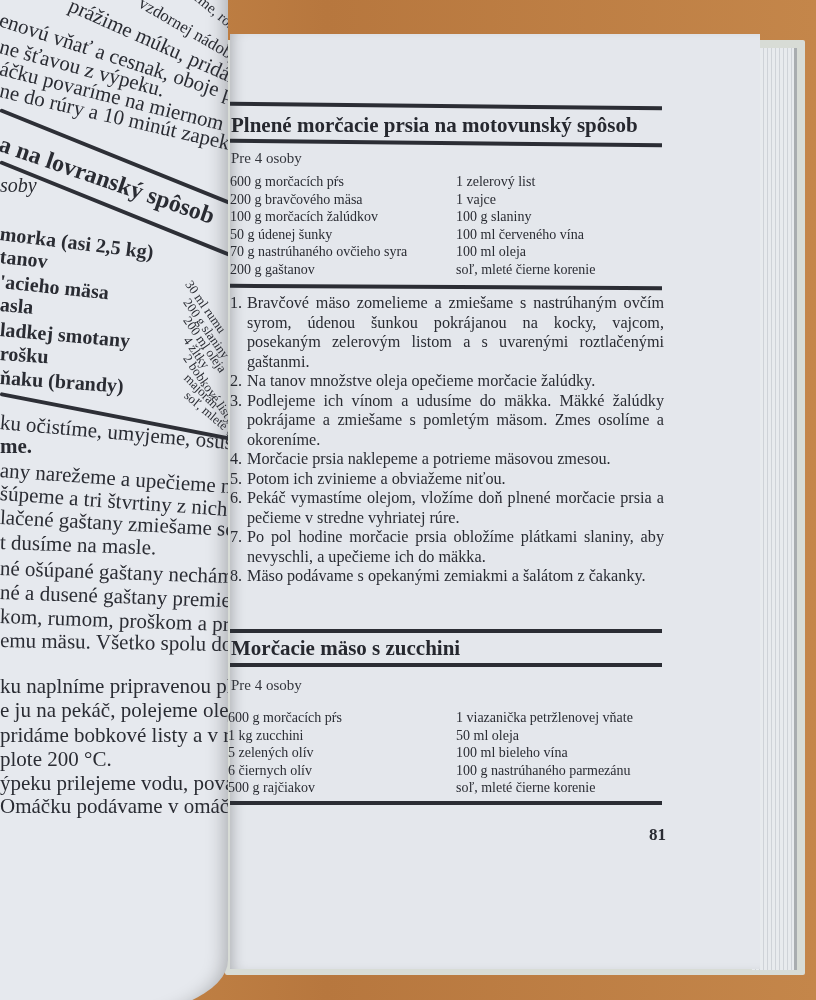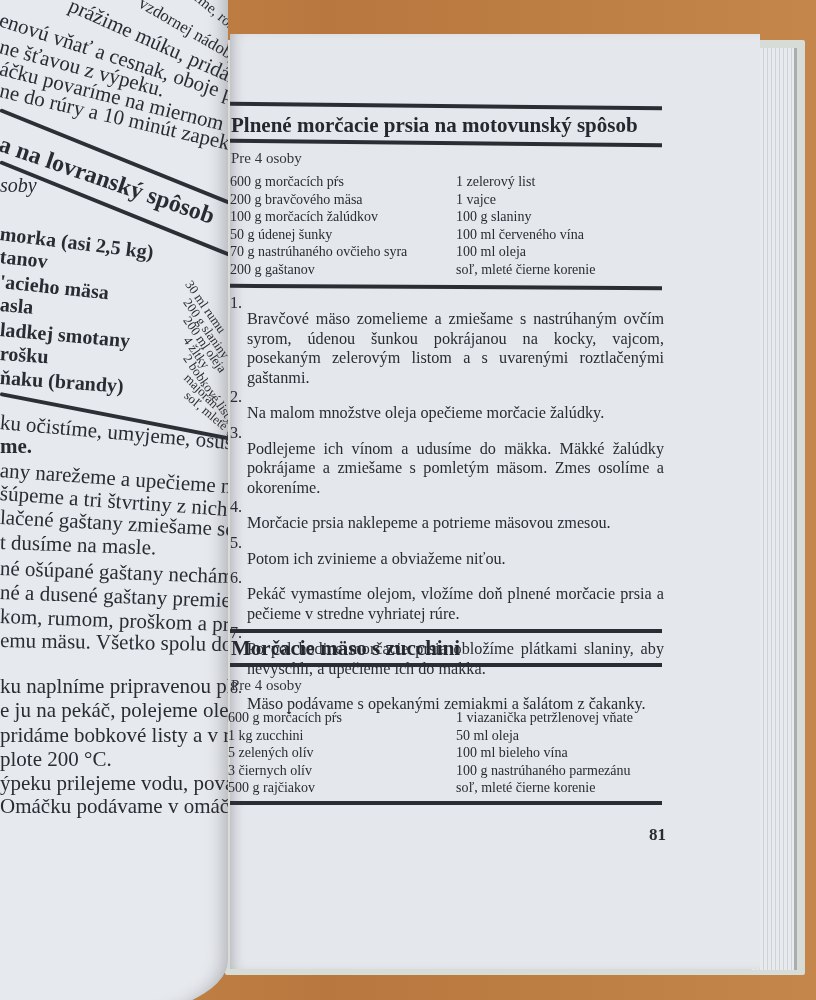--- a/index.html
+++ b/index.html
@@ -48,21 +48,21 @@
   .rule { position:absolute; left:230px; width:432px; height:4px; background:#2b2d34; }
   .recipe-title {
     position:absolute; left:231px; font-weight:bold; font-size:21px; white-space:nowrap;
     color:#26282f;
   }
   .servings { position:absolute; left:231px; font-size:15px; color:#34363d; }
   .ing-col { position:absolute; font-weight:normal; font-size:14px; line-height:17.6px; white-space:nowrap; }
   .steps { position:absolute; left:230px; width:434px; font-size:16.2px; line-height:19.5px; }
   .step { display:flex; }
   .step-num { width:17px; flex:none; }
-  .step-text { flex:1; text-align:justify;margin-top:16px; }
+  .step-text { flex:1; text-align:justify; }
   .page-number { position:absolute; left:649px; top:825px; font-weight:bold; font-size:17px; }
 </style>
 </head>
 <body>
 
 <div class="table-wood"></div>
 <div class="book-cover"></div>
 <div class="page-stack"></div>
 
 <div class="right-page"></div>
@@ -90,21 +90,21 @@
 </div>
 <div class="rule" style="top:285px;transform:rotate(0.3deg);"></div>
 
 <div class="steps" style="top:294px;">
   <div class="step">
       <span class="step-num">1.</span>
       <span class="step-text">Bravčové mäso zomelieme a zmiešame s nastrúhaným ovčím syrom, údenou šunkou pokrájanou na kocky, vajcom, posekaným zelerovým listom a s uvarenými roztlačenými gaštanmi.</span>
     </div>
   <div class="step">
       <span class="step-num">2.</span>
-      <span class="step-text">Na malom množstve oleja opečieme morčacie žalúdky.</span>
+      <span class="step-text">Na tanov množstve oleja opečieme morčacie žalúdky.</span>
     </div>
   <div class="step">
       <span class="step-num">3.</span>
       <span class="step-text">Podlejeme ich vínom a udusíme do mäkka. Mäkké žalúdky pokrájame a zmiešame s pomletým mäsom. Zmes osolíme a okoreníme.</span>
     </div>
   <div class="step">
       <span class="step-num">4.</span>
       <span class="step-text">Morčacie prsia naklepeme a potrieme mäsovou zmesou.</span>
     </div>
   <div class="step">
@@ -127,21 +127,21 @@
 
 <div class="rule" style="top:629px;"></div>
 <div class="recipe-title" style="top:636px;">Morčacie mäso s zucchini</div>
 <div class="rule" style="top:663px;"></div>
 <div class="servings" style="top:677px;">Pre 4 osoby</div>
 
 <div class="ing-col" style="left:228px;top:709px;">
   <div>600 g morčacích pŕs</div>
   <div>1 kg zucchini</div>
   <div>5 zelených olív</div>
-  <div>3 čiernych olív</div>
+  <div>6 čiernych olív</div>
   <div>500 g rajčiakov</div>
 </div>
 <div class="ing-col" style="left:456px;top:709px;">
   <div>1 viazanička petržlenovej vňate</div>
   <div>50 ml oleja</div>
   <div>100 ml bieleho vína</div>
   <div>100 g nastrúhaného parmezánu</div>
   <div>soľ, mleté čierne korenie</div>
 </div>
 <div class="rule" style="top:801px;"></div>

